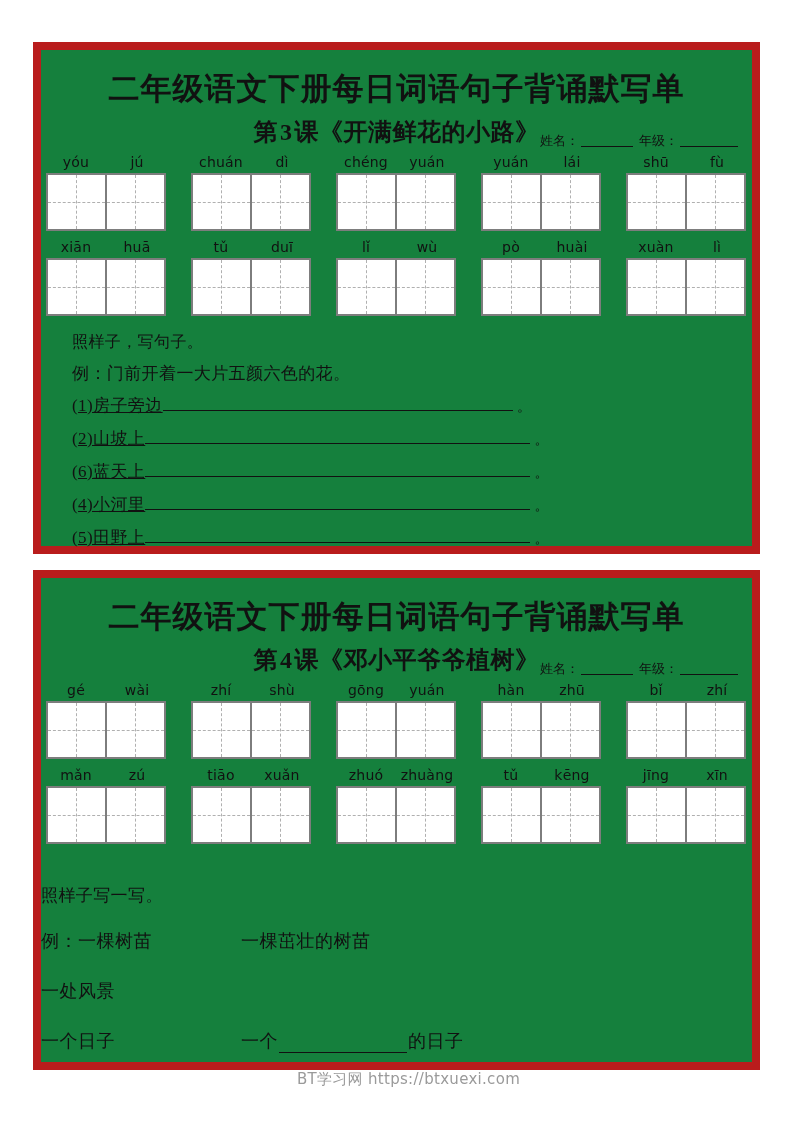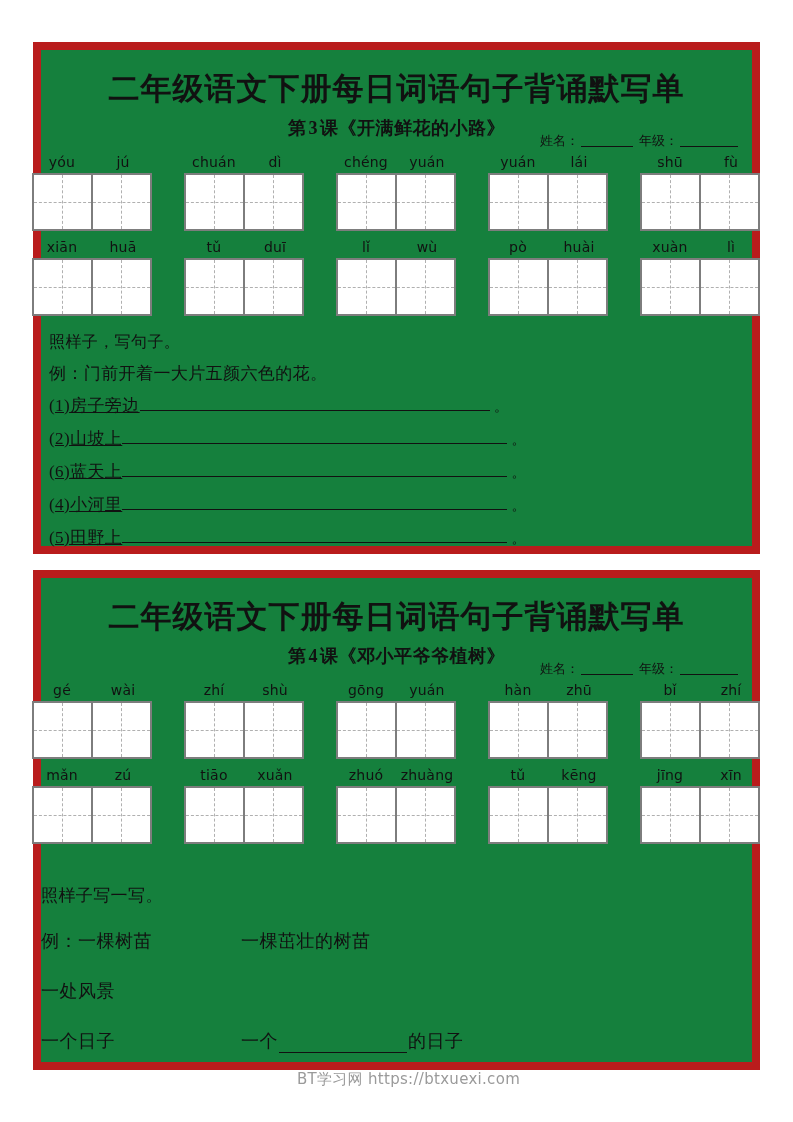--- a/index.html
+++ b/index.html
@@ -40,21 +40,21 @@
 
   .subline {
     position: relative;
     height: 30px;
     margin-top: 10px;
   }
   .lesson {
     position: absolute;
     left: 0; right: 0;
     text-align: center;
-    font-size: 18px;
+    font-size: 24px;
     font-weight: 700;
     letter-spacing: 0.5px;
   }
   .lesson .num { padding: 0 2px; }
   .nameblock {
     position: absolute;
     right: 14px;
     top: 16px;
     font-size: 13px;
     white-space: nowrap;
@@ -66,21 +66,21 @@
     margin: 0 6px 0 2px;
     height: 13px;
     vertical-align: -2px;
   }
   .nameblock .blank.wide { width: 58px; margin-right: 0; }
 
   
   .grid-row {
     display: flex;
     justify-content: center;
-    gap: 30px;
+    gap: 23px;
     margin-top: 8px;
   }
   .word-group { display: flex; flex-direction: column; }
   .py-pair {
     display: flex;
     font-family: "DejaVu Sans", sans-serif;
     font-size: 14px;
     line-height: 1.2;
     margin-bottom: 2px;
     letter-spacing: 0.2px;
@@ -106,21 +106,21 @@
     height: 0;
     border-top: 1px dashed #b0b0b0;
   }
   .cell::after {
     top: 0; bottom: 0; left: 50%;
     width: 0;
     border-left: 1px dashed #b0b0b0;
   }
 
   
-  .sec1 { padding: 0 0 0 8px; margin-top: 16px; }
+  .sec1 { padding: 0 0 0 31px; margin-top: 16px; }
   .prompt {
     font-size: 16px;
     margin-bottom: 9px;
     letter-spacing: 0.4px;
   }
   .example {
     font-size: 17px;
     margin-bottom: 9px;
     letter-spacing: 0.4px;
   }

